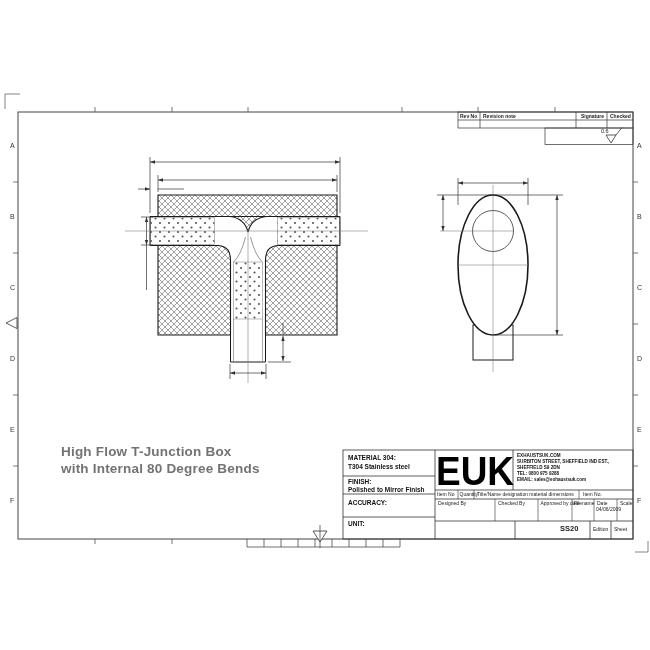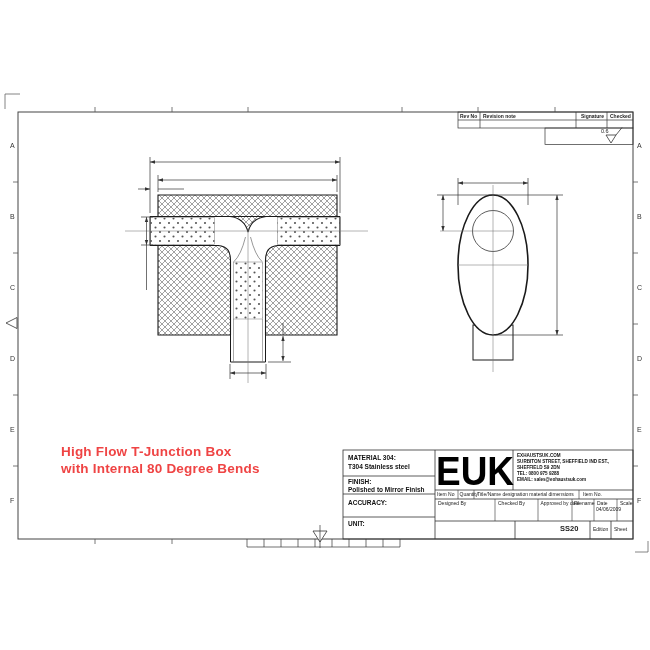--- a/index.html
+++ b/index.html
@@ -5,21 +5,21 @@
   html,body{margin:0;padding:0;background:#fff;}
   #sheet{position:relative;width:650px;height:650px;background:#ffffff;overflow:hidden;
          font-family:"Liberation Sans",sans-serif;color:#1a1a1a;}
   svg{position:absolute;left:0;top:0;}
   .t{position:absolute;white-space:nowrap;line-height:1.15;}
   .zone{font-size:7px;color:#333;}
   .tiny{font-size:5px;font-weight:bold;color:#222;}
   .tiny-n{font-size:5px;color:#222;}
   .lbl{font-size:6.5px;font-weight:bold;color:#111;}
   .company div{font-size:4.6px;font-weight:bold;line-height:6px;color:#111;}
-  .maintitle{font-size:13.5px;font-weight:bold;line-height:16px;color:#ef4444;letter-spacing:.2px;}
+  .maintitle{font-size:13.5px;font-weight:bold;line-height:16px;color:#737373;letter-spacing:.2px;}
   .logo{font-size:33px;font-weight:bold;transform:scale(1.12,1.25);transform-origin:center;color:#000;}
   .ss{font-size:7.5px;font-weight:bold;}
   .fin{font-size:5.5px;color:#222;}
 </style>
 </head>
 <body>
 
 <div id="sheet">
 
   <svg width="650" height="650" viewBox="0 0 650 650">

